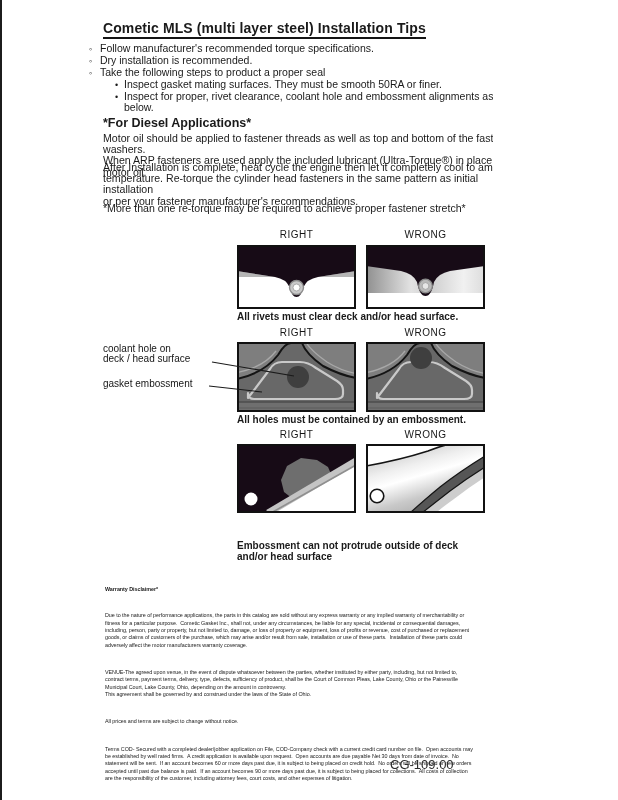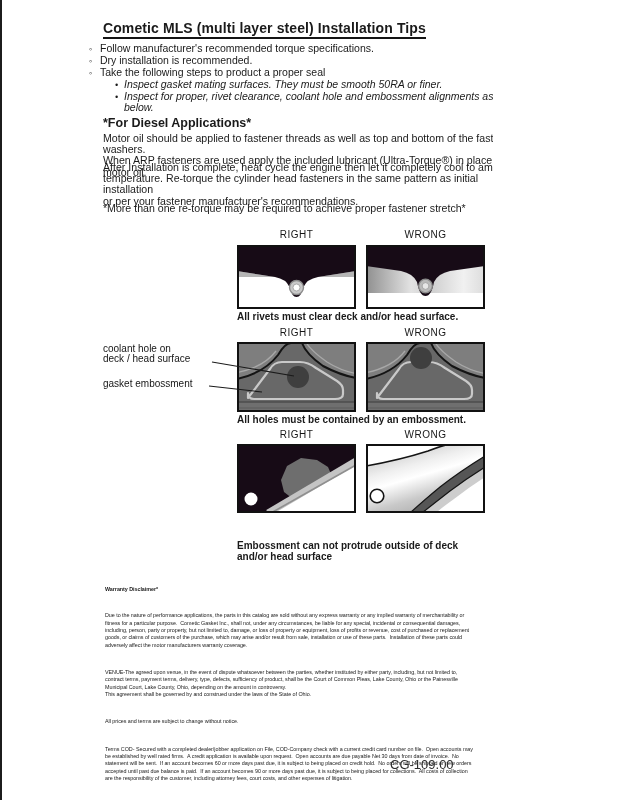--- a/index.html
+++ b/index.html
@@ -10,21 +10,21 @@
   .edge{position:absolute;left:0;top:0;width:2px;height:800px;background:#1c1c1c;}
   .title{
     position:absolute;left:103px;top:20px;margin:0;
     font-size:14px;font-weight:bold;letter-spacing:.1px;
     border-bottom:2px solid #141414;padding-bottom:1px;white-space:nowrap;
   }
   .bullets{position:absolute;left:89px;top:43px;width:440px;font-size:10.5px;line-height:10.9px;}
   .brow{display:flex;}
   .brow .marker{flex:0 0 11px;text-align:left;}
   .brow.lvl1 .marker::before{content:"\25E6";font-size:9px;}
-  .brow.lvl2{padding-left:26px;font-style:italic;}
+  .brow.lvl2{padding-left:26px;}
   .brow.lvl2 .marker{flex:0 0 9px;}
   .brow.lvl2 .marker::before{content:"\2022";font-size:9px;}
   .h2{position:absolute;left:103px;margin:0;font-size:12.5px;font-weight:bold;}
   .para{position:absolute;left:103px;width:420px;font-size:10.6px;line-height:11.2px;white-space:pre-line;}
   .dlabel{position:absolute;width:119px;text-align:center;font-size:10px;letter-spacing:.5px;color:#161616;}
   .caption{position:absolute;left:237px;font-size:10px;font-weight:bold;white-space:pre-line;line-height:11px;}
   .ann{position:absolute;text-align:left;font-size:10px;line-height:9.8px;white-space:pre-line;color:#161616;}
   .dbox{position:absolute;display:block;}
   .overlay{position:absolute;left:0;top:0;pointer-events:none;}
   .warranty{position:absolute;left:105px;top:571px;width:470px;font-size:5.4px;line-height:7.3px;letter-spacing:-0.05px;white-space:pre;color:#222;}

